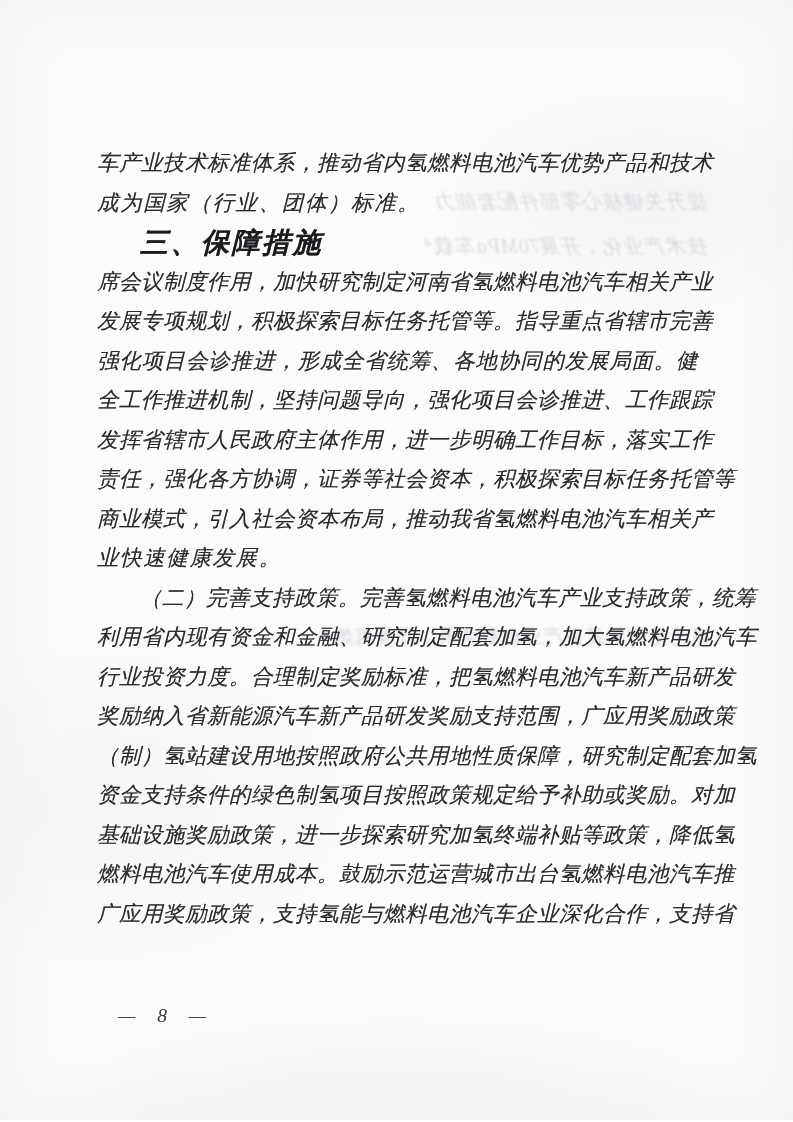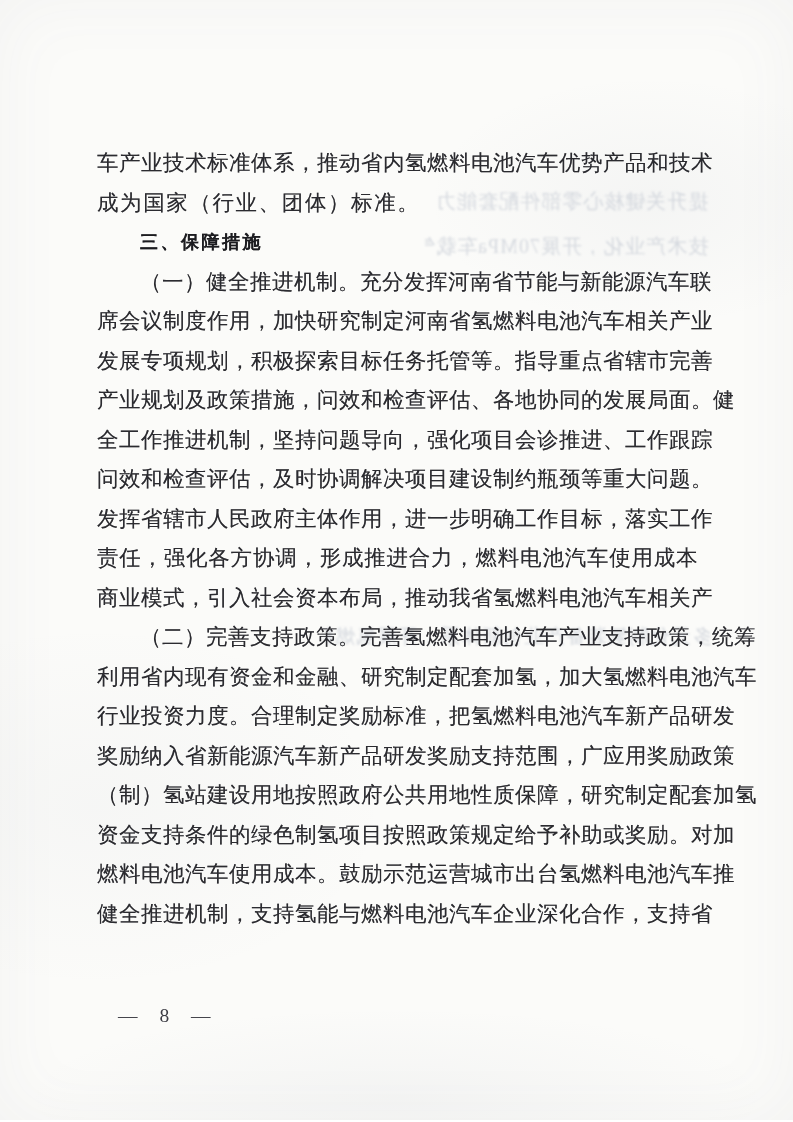--- a/index.html
+++ b/index.html
@@ -12,20 +12,21 @@
   html, body { background: #ffffff; }
   body { font-family: "Liberation Serif", serif; }
 
   .page {
     position: relative;
     width: 793px;
     height: 1120px;
     background: var(--paper);
     overflow: hidden;
     box-shadow: inset 0 0 70px rgba(90,95,110,0.05);
+    font-style: italic;
   }
   
   .page::before {
     content: "";
     position: absolute;
     inset: 0;
     pointer-events: none;
     background-image:
       radial-gradient(ellipse 320px 180px at 82% 18%, rgba(120,130,150,0.05), transparent 70%),
       radial-gradient(ellipse 420px 260px at 12% 72%, rgba(120,130,150,0.04), transparent 70%),
@@ -54,21 +55,21 @@
   .line.fit-left {
     text-align: right;
     text-align-last: left;
     letter-spacing: 1.6px;
   }
   .line.indent { text-indent: 43px; }
 
   .block.heading .line {
     font-family: "Liberation Sans", sans-serif;
     font-weight: 700;
-    font-size: 18px;
+    font-size: 28px;
     color: var(--ink-heading);
     letter-spacing: 2.5px;
     text-align-last: left;
     text-shadow: 0 0 0.6px rgba(28,28,32,0.7);
   }
 
   
   .bleed-layer { position: absolute; inset: 0; pointer-events: none; }
   .bleed-line {
     position: absolute;
@@ -107,35 +108,35 @@
     </div>
   <main class="content">
       <section class="block paragraph">
         <div class="line fit-justify">车产业技术标准体系，推动省内氢燃料电池汽车优势产品和技术</div>
         <div class="line fit-left">成为国家（行业、团体）标准。</div>
       </section>
       <section class="block heading">
         <div class="line fit-left indent">三、保障措施</div>
       </section>
       <section class="block paragraph">
-        <div class="line fit-justify indent">（一）健全推进机制。充分发挥河南省节能与新能源汽车联</div>
         <div class="line fit-justify">席会议制度作用，加快研究制定河南省氢燃料电池汽车相关产业</div>
         <div class="line fit-justify">发展专项规划，积极探索目标任务托管等。指导重点省辖市完善</div>
-        <div class="line fit-justify">产业规划及政策措施，问效和检查评估、各地协同的发展局面。健</div>
+        <div class="line fit-justify">强化项目会诊推进，形成全省统筹、各地协同的发展局面。健</div>
         <div class="line fit-justify">全工作推进机制，坚持问题导向，强化项目会诊推进、工作跟踪</div>
-        <div class="line fit-justify">问效和检查评估，及时协调解决项目建设制约瓶颈等重大问题。</div>
         <div class="line fit-justify">发挥省辖市人民政府主体作用，进一步明确工作目标，落实工作</div>
-        <div class="line fit-justify">责任，强化各方协调，形成推进合力，燃料电池汽车使用成本</div>
+        <div class="line fit-justify">责任，强化各方协调，证券等社会资本，积极探索目标任务托管等</div>
         <div class="line fit-justify">商业模式，引入社会资本布局，推动我省氢燃料电池汽车相关产</div>
+        <div class="line fit-left">业快速健康发展。</div>
       </section>
       <section class="block paragraph">
         <div class="line fit-justify indent">（二）完善支持政策。完善氢燃料电池汽车产业支持政策，统筹</div>
         <div class="line fit-justify">利用省内现有资金和金融、研究制定配套加氢，加大氢燃料电池汽车</div>
         <div class="line fit-justify">行业投资力度。合理制定奖励标准，把氢燃料电池汽车新产品研发</div>
         <div class="line fit-justify">奖励纳入省新能源汽车新产品研发奖励支持范围，广应用奖励政策</div>
         <div class="line fit-justify">（制）氢站建设用地按照政府公共用地性质保障，研究制定配套加氢</div>
         <div class="line fit-justify">资金支持条件的绿色制氢项目按照政策规定给予补助或奖励。对加</div>
+        <div class="line fit-justify">基础设施奖励政策，进一步探索研究加氢终端补贴等政策，降低氢</div>
         <div class="line fit-justify">燃料电池汽车使用成本。鼓励示范运营城市出台氢燃料电池汽车推</div>
-        <div class="line fit-justify">健全推进机制，支持氢能与燃料电池汽车企业深化合作，支持省</div>
+        <div class="line fit-justify">广应用奖励政策，支持氢能与燃料电池汽车企业深化合作，支持省</div>
       </section>
     </main>
   <div class="footer">— 8 —</div>
 </div>
 
 </body></html>

